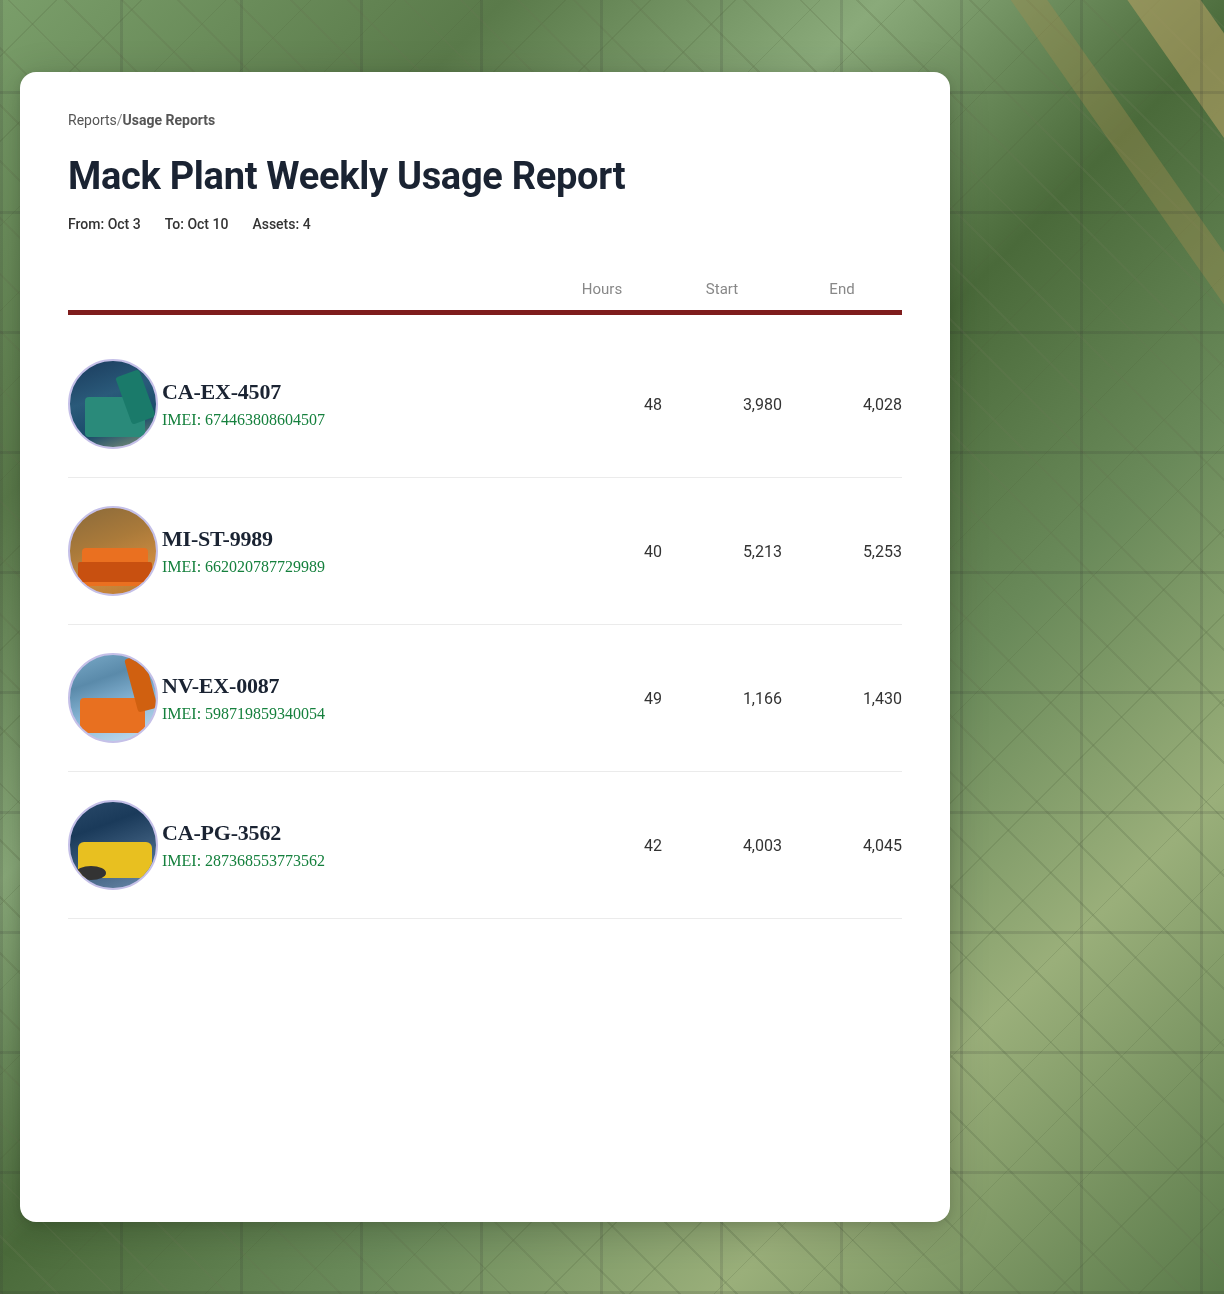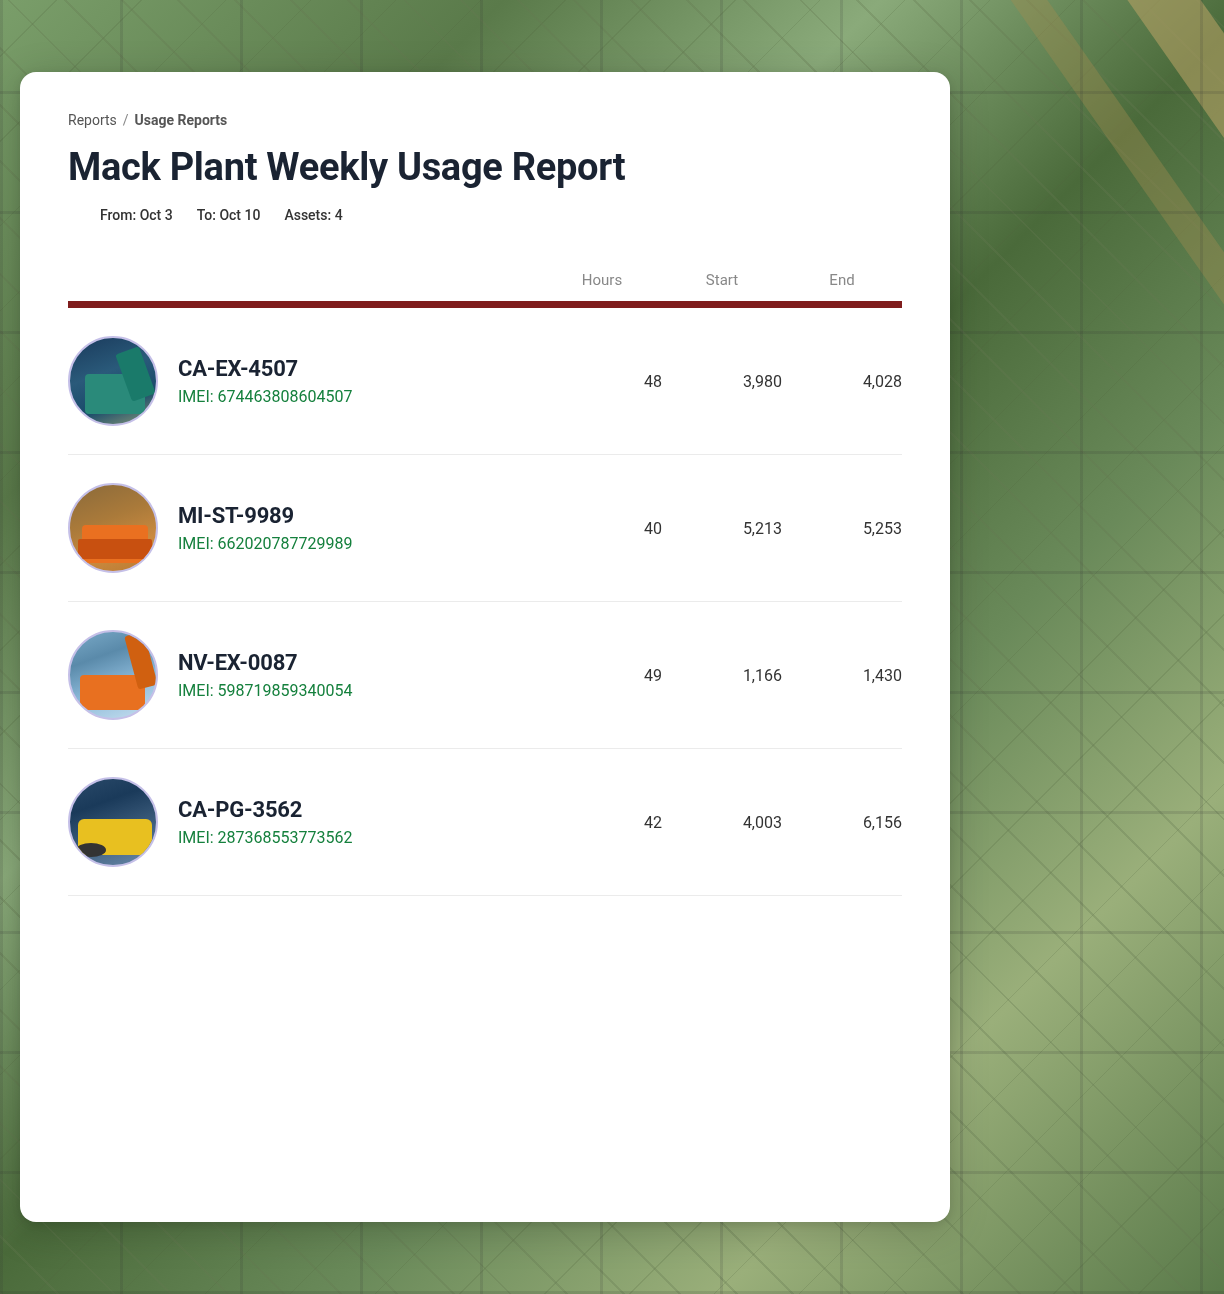--- a/index.html
+++ b/index.html
@@ -75,22 +75,21 @@
       min-height: 1150px;
       background: #ffffff;
       border-radius: 16px;
       box-shadow: 0 8px 40px rgba(0,0,0,0.18), 0 2px 8px rgba(0,0,0,0.1);
       padding: 40px 48px 48px 48px;
       overflow: hidden;
     }
 
     .breadcrumb {
       display: flex;
-      gap: 6px;
-      margin-bottom: 17px;
+      margin-bottom: 26px;
     }
 
     .breadcrumb-link {
       font-size: 14px;
       color: #555;
       text-decoration: none;
       cursor: pointer;
     }
 
     .breadcrumb-separator {
@@ -111,34 +110,33 @@
       margin-bottom: 18px;
       letter-spacing: -0.3px;
     }
 
     .report-meta {
       display: flex;
       gap: 24px;
       font-size: 14px;
       color: #555;
       margin-bottom: 36px;
-      margin-left: 32px;
     }
 
     .meta-item span {
       font-weight: 500;
       color: #333;
     }
 
     .table-header {
       display: grid;
       grid-template-columns: 1fr 120px 120px 120px;
       padding: 12px 0;
-      border-bottom: 7px solid #7f1d1d;
-      margin-bottom: 0;
+      border-bottom: 5px solid #7f1d1d;
+      margin-bottom: 16px;
     }
 
     .col-label {
       font-size: 15px;
       color: #888;
       font-weight: 400;
       text-align: left;
     }
 
     .col-label.right {
@@ -149,21 +147,22 @@
       display: grid;
       grid-template-columns: 1fr 120px 120px 120px;
       align-items: center;
       padding: 28px 0;
       border-bottom: 1px solid #ebebeb;
     }
 
     .asset-info {
       display: flex;
       align-items: center;
-      gap: 20px;
+      gap: 4px;
+      font-family: Liberation Serif, serif;
     }
 
     .asset-avatar {
       width: 90px;
       height: 90px;
       border-radius: 50%;
       border: 2.5px solid #c5c0e8;
       overflow: hidden;
       flex-shrink: 0;
       background: #e8e8e8;
@@ -383,17 +382,17 @@
       <div class="asset-row">
       <div class="asset-info">
         <div class="asset-avatar avatar-gen"></div>
         <div class="asset-text">
           <span class="asset-name">CA-PG-3562</span>
           <span class="asset-imei">IMEI: 287368553773562</span>
         </div>
       </div>
       <div class="cell-value">42</div>
       <div class="cell-value">4,003</div>
-      <div class="cell-value">6,156</div>
+      <div class="cell-value">4,045</div>
     </div>
     </div>
 
 </div>
 
 </body></html>

